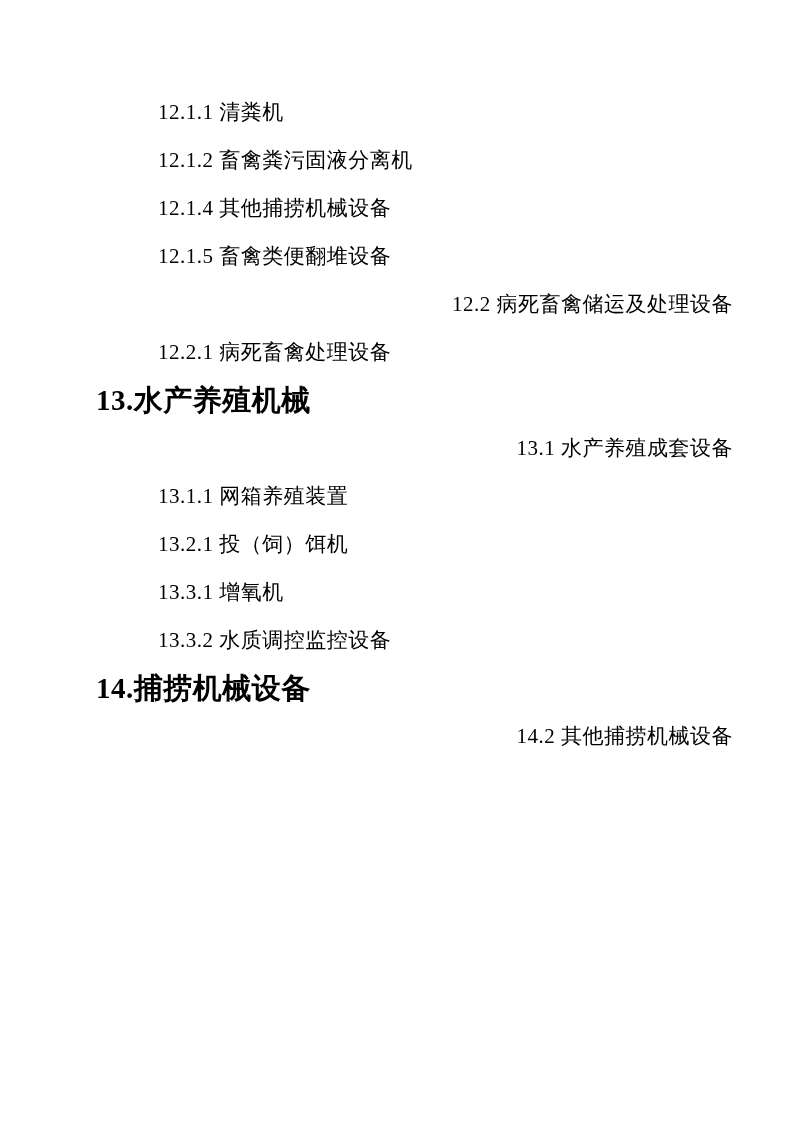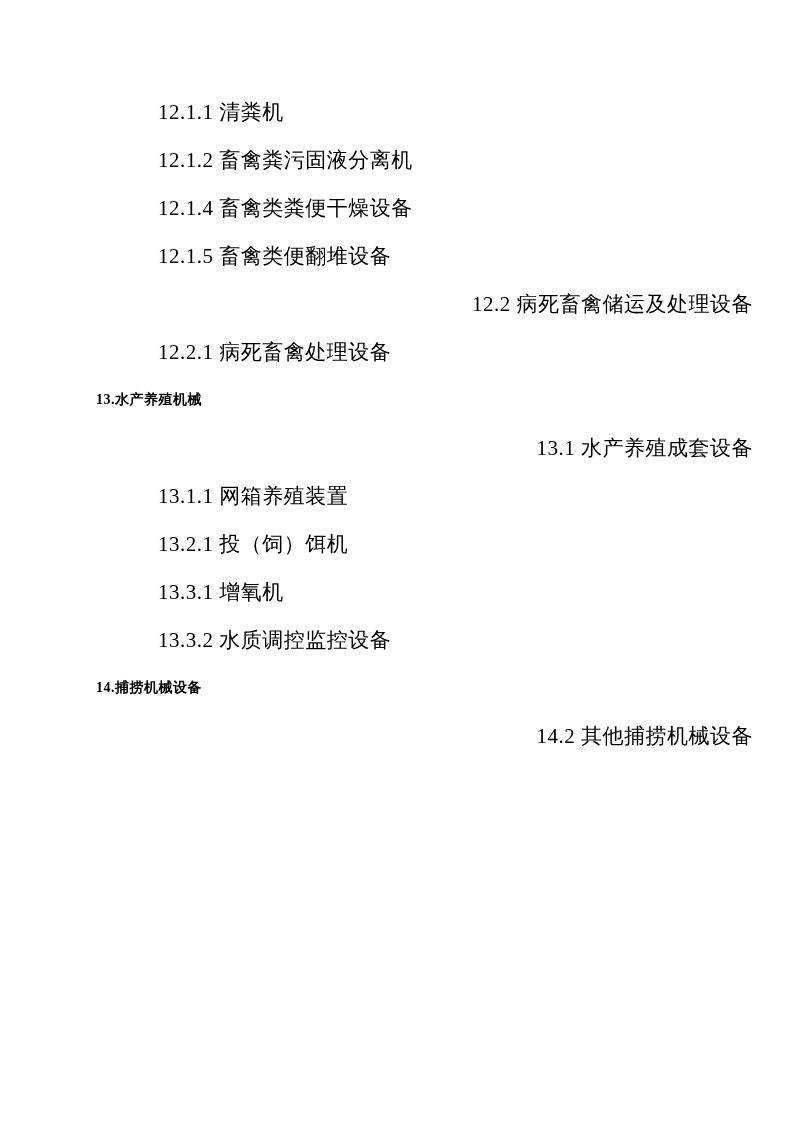--- a/index.html
+++ b/index.html
@@ -12,53 +12,53 @@
     height: 1122px;
     font-family: "Liberation Serif", "DejaVu Serif", serif;
     color: #000000;
     overflow: hidden;
   }
   .page {
     position: relative;
     width: 793px;
     height: 1122px;
     box-sizing: border-box;
-    padding: 88px 40px 60px 96px;
+    padding: 88px 60px 60px 96px;
   }
   .doc-body {
     display: block;
   }
   .line {
     font-size: 21px;
     line-height: 48px;
     white-space: nowrap;
     letter-spacing: 0.5px;
   }
   .lvl-1 {
     
     font-weight: bold;
     padding-left: 0px;
-    font-size: 14px;
+    font-size: 29px;
   }
   .lvl-2 {
     padding-left: 42px;
     text-align: right;
   }
   .lvl-3 {
     padding-left: 62px;
   }
 </style>
 </head>
 <body>
 
 <div class="page">
   <div class="doc-body" id="doc-body">
       <div class="line lvl-3">12.1.1 清粪机</div>
       <div class="line lvl-3">12.1.2 畜禽粪污固液分离机</div>
-      <div class="line lvl-3">12.1.4 畜禽类粪便干燥设备</div>
+      <div class="line lvl-3">12.1.4 其他捕捞机械设备</div>
       <div class="line lvl-3">12.1.5 畜禽类便翻堆设备</div>
       <div class="line lvl-2">12.2 病死畜禽储运及处理设备</div>
       <div class="line lvl-3">12.2.1 病死畜禽处理设备</div>
       <div class="line lvl-1">13.水产养殖机械</div>
       <div class="line lvl-2">13.1 水产养殖成套设备</div>
       <div class="line lvl-3">13.1.1 网箱养殖装置</div>
       <div class="line lvl-3">13.2.1 投（饲）饵机</div>
       <div class="line lvl-3">13.3.1 增氧机</div>
       <div class="line lvl-3">13.3.2 水质调控监控设备</div>
       <div class="line lvl-1">14.捕捞机械设备</div>

